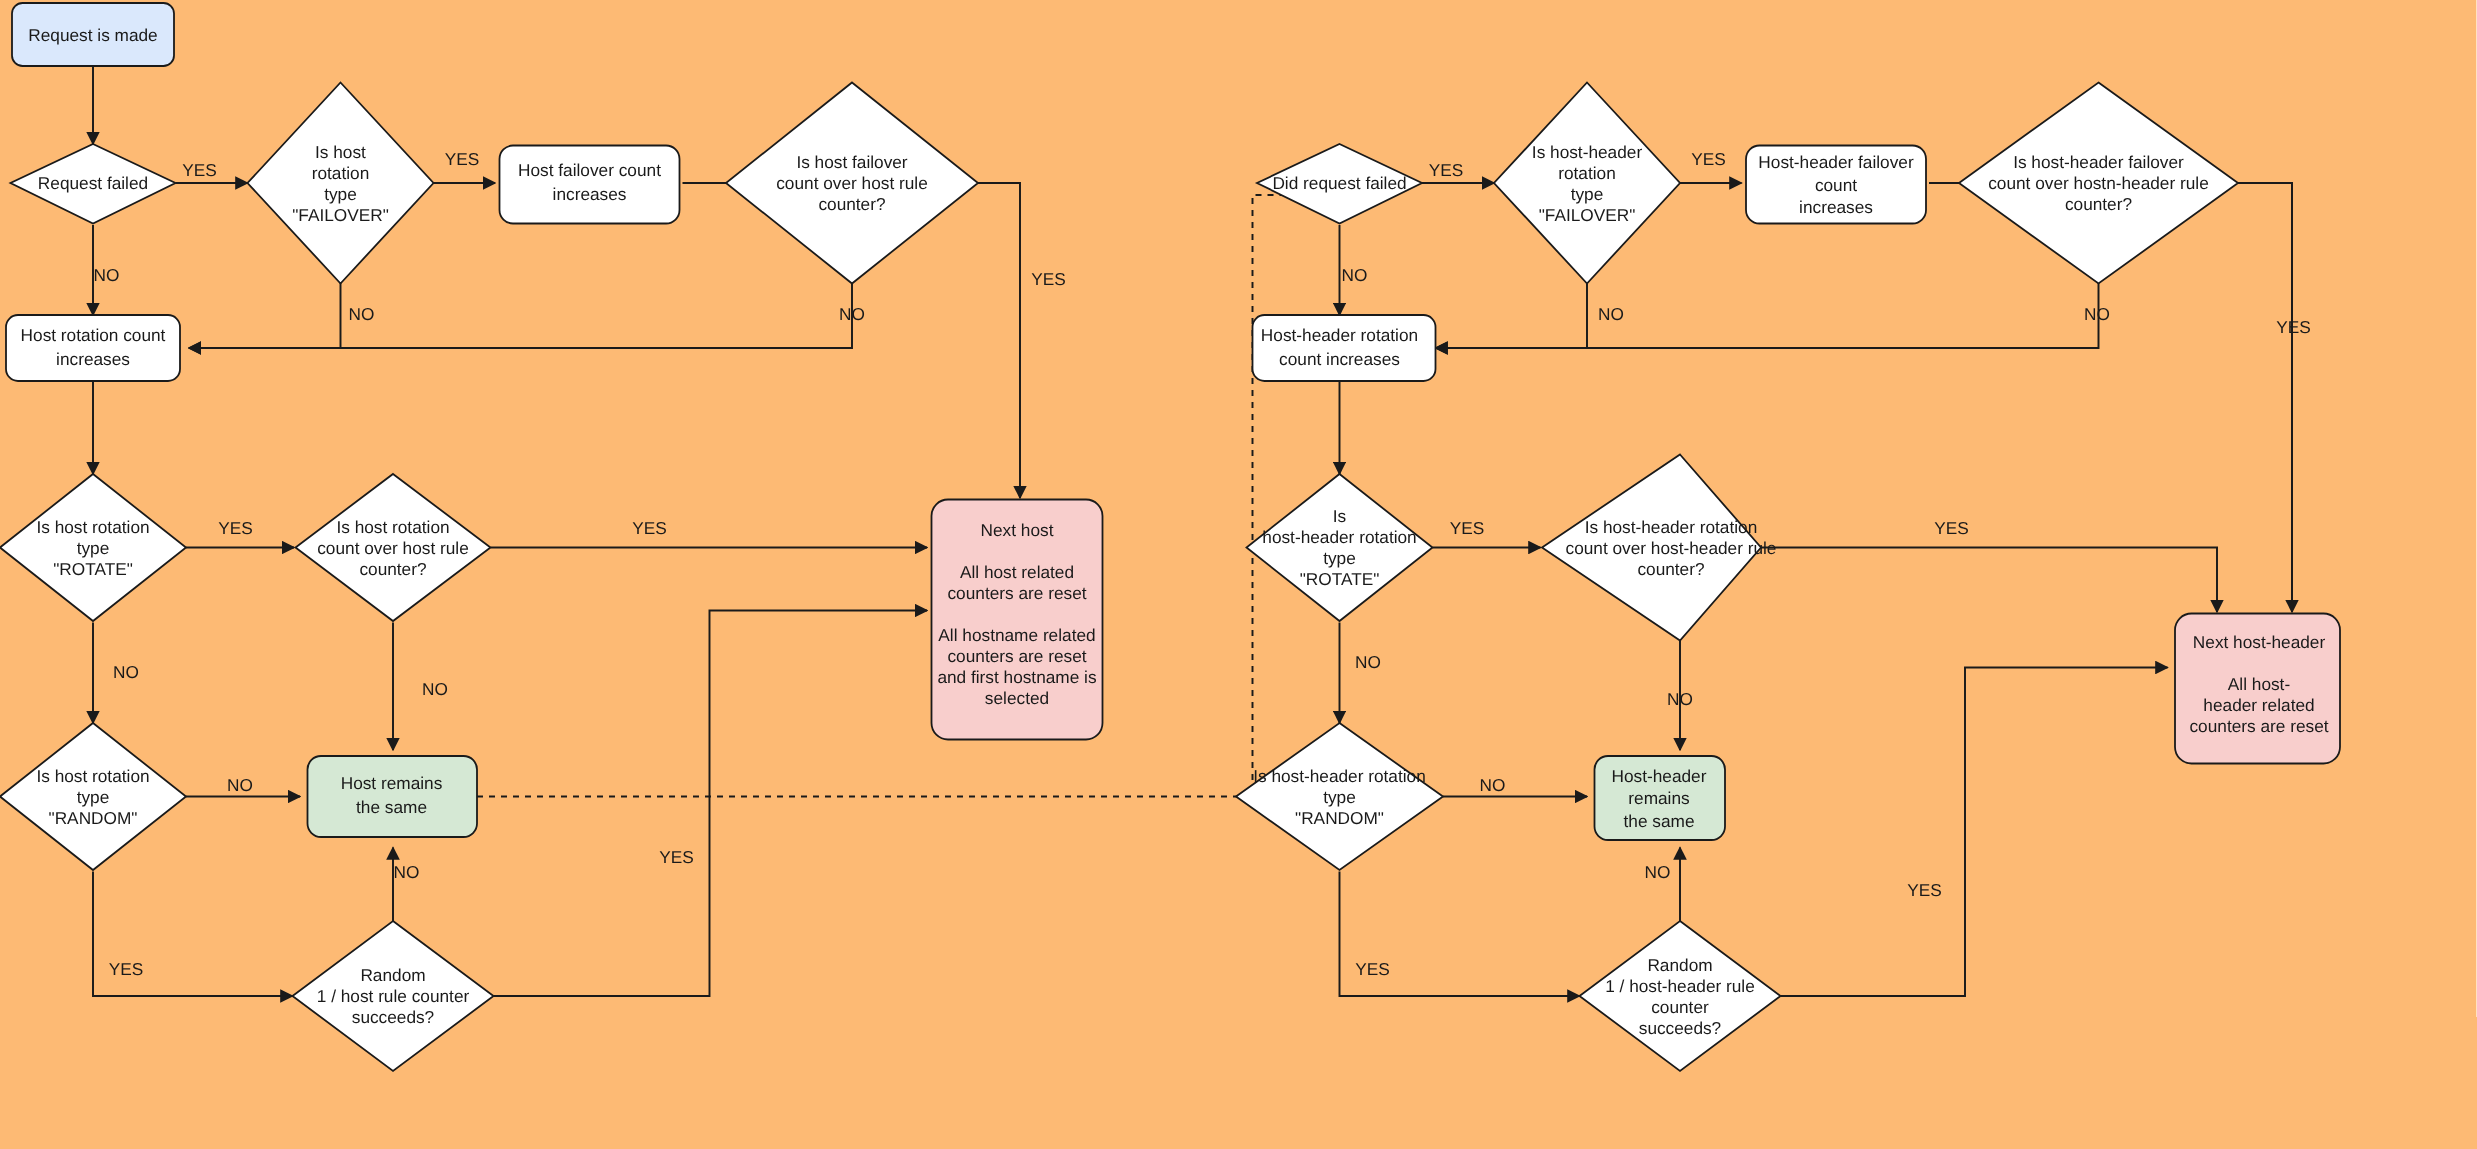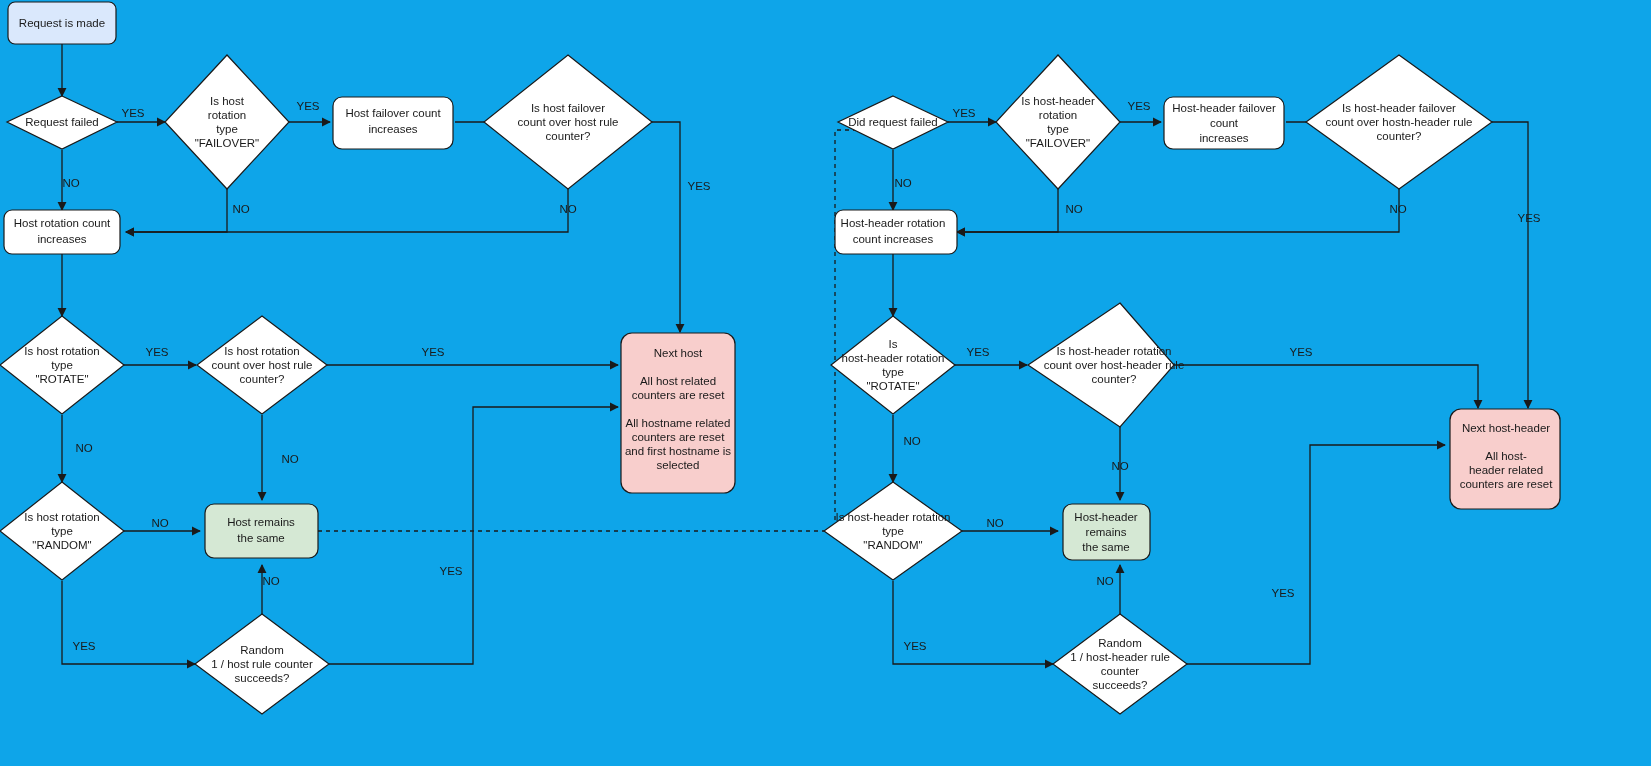--- a/index.html
+++ b/index.html
@@ -1,16 +1,16 @@
 <!DOCTYPE html>
 <html><head>
 <meta charset="utf-8">
 <style>
   html,body{margin:0;padding:0;background:#ffffff;}
-  #stage{position:relative;width:1651px;height:766px;background:#0ea5e9;
+  #stage{position:relative;width:1651px;height:766px;background:#fdba74;
          font-family:"Liberation Sans", sans-serif;}
   svg{display:block;}
   .nd-text{font-family:"Liberation Sans", sans-serif;font-size:11.5px;fill:#1a1a1a;}
   .edge-label{font-family:"Liberation Sans", sans-serif;font-size:11.5px;fill:#1a1a1a;}
   .shape-stroke{stroke:#1a1a1a;stroke-width:1.2;}
   .line{stroke:#1a1a1a;stroke-width:1.3;fill:none;}
   .line-dash{stroke:#1a1a1a;stroke-width:1.3;fill:none;stroke-dasharray:4 4;}
 </style>
 </head>
 <body>

